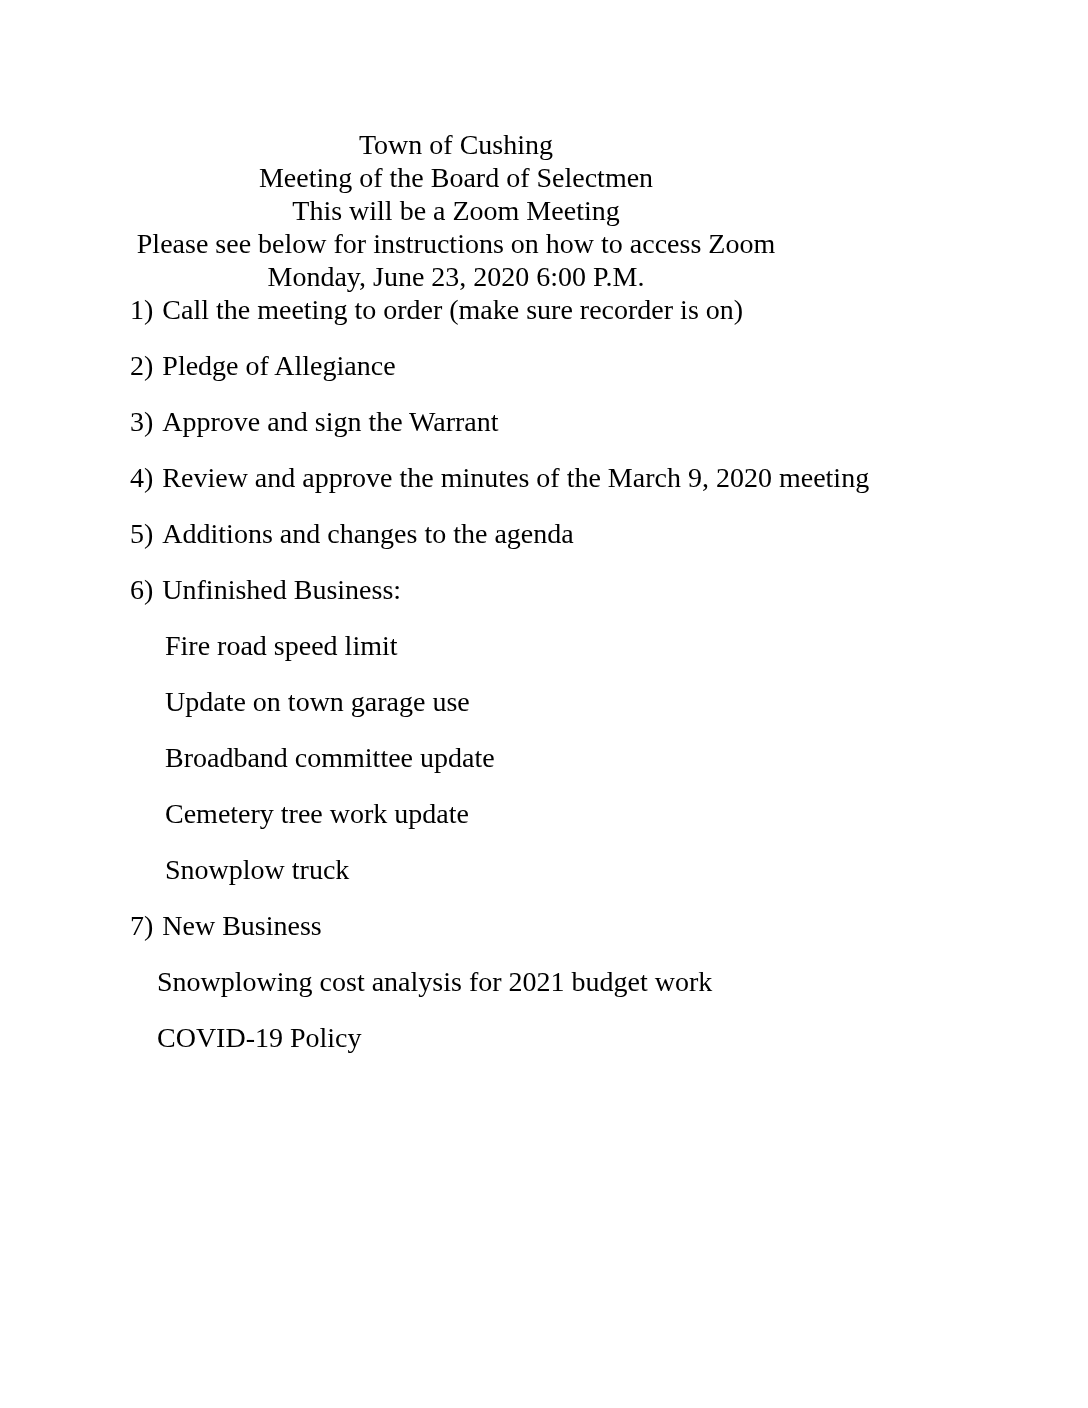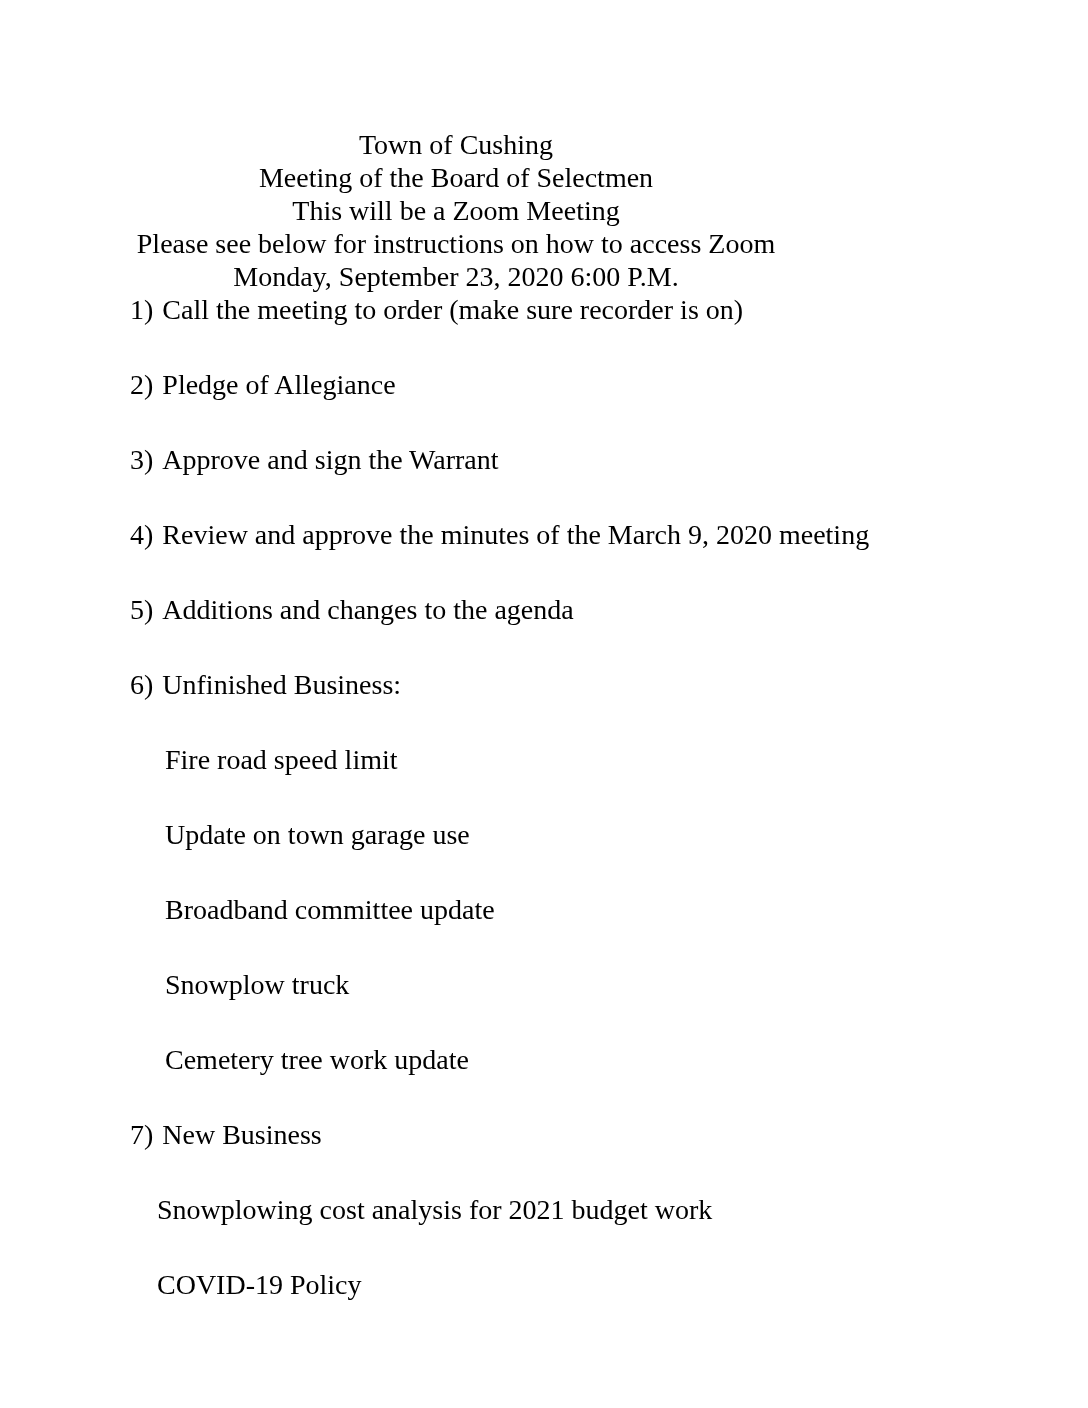--- a/index.html
+++ b/index.html
@@ -25,21 +25,21 @@
   .doc-header div {
     white-space: nowrap;
   }
   .agenda {
     margin-left: 130px;
   }
   .agenda-item {
     white-space: nowrap;
   }
   .agenda-item + .agenda-item {
-    margin-top: 42px;
+    margin-top: 23px;
   }
   .num {
     margin-right: 9px;
   }
   .u {
     text-decoration-thickness: 2px;
     text-underline-offset: 4px;
   }
   .sub {
     margin-left: 35px;
@@ -51,21 +51,21 @@
 </head>
 <body>
 
 <div class="page">
 
   <div class="doc-header">
     <div>Town of Cushing</div>
     <div>Meeting of the Board of Selectmen</div>
     <div>This will be a Zoom Meeting</div>
     <div>Please see below for instructions on how to access Zoom</div>
-    <div>Monday, September 23, 2020 6:00 P.M.</div>
+    <div>Monday, June 23, 2020 6:00 P.M.</div>
   </div>
 
   <div class="agenda">
 
     <div class="agenda-item"><span class="num">1)</span><span>Call the meeting to order (make sure recorder is on)</span></div>
 
     <div class="agenda-item"><span class="num">2)</span><span>Pledge of Allegiance</span></div>
 
     <div class="agenda-item"><span class="num">3)</span><span>Approve and sign the Warrant</span></div>
 
@@ -74,23 +74,23 @@
     <div class="agenda-item"><span class="num">5)</span><span class="u">Additions and changes to the agenda</span></div>
 
     <div class="agenda-item"><span class="num">6)</span><span class="u">Unfinished Business:</span></div>
 
     <div class="agenda-item"><span class="sub">Fire road speed limit</span></div>
 
     <div class="agenda-item"><span class="sub">Update on town garage use</span></div>
 
     <div class="agenda-item"><span class="sub">Broadband committee update</span></div>
 
+    <div class="agenda-item"><span class="sub">Cemetery tree work update</span></div>
+
     <div class="agenda-item"><span class="sub">Snowplow truck</span></div>
-
-    <div class="agenda-item"><span class="sub">Cemetery tree work update</span></div>
 
     <div class="agenda-item"><span class="num">7)</span><span class="u">New Business</span></div>
 
     <div class="agenda-item"><span class="sub2">Snowplowing cost analysis for 2021 budget work</span></div>
 
 
     <div class="agenda-item"><span class="sub2">COVID-19 Policy</span></div>
 
   </div>
 

